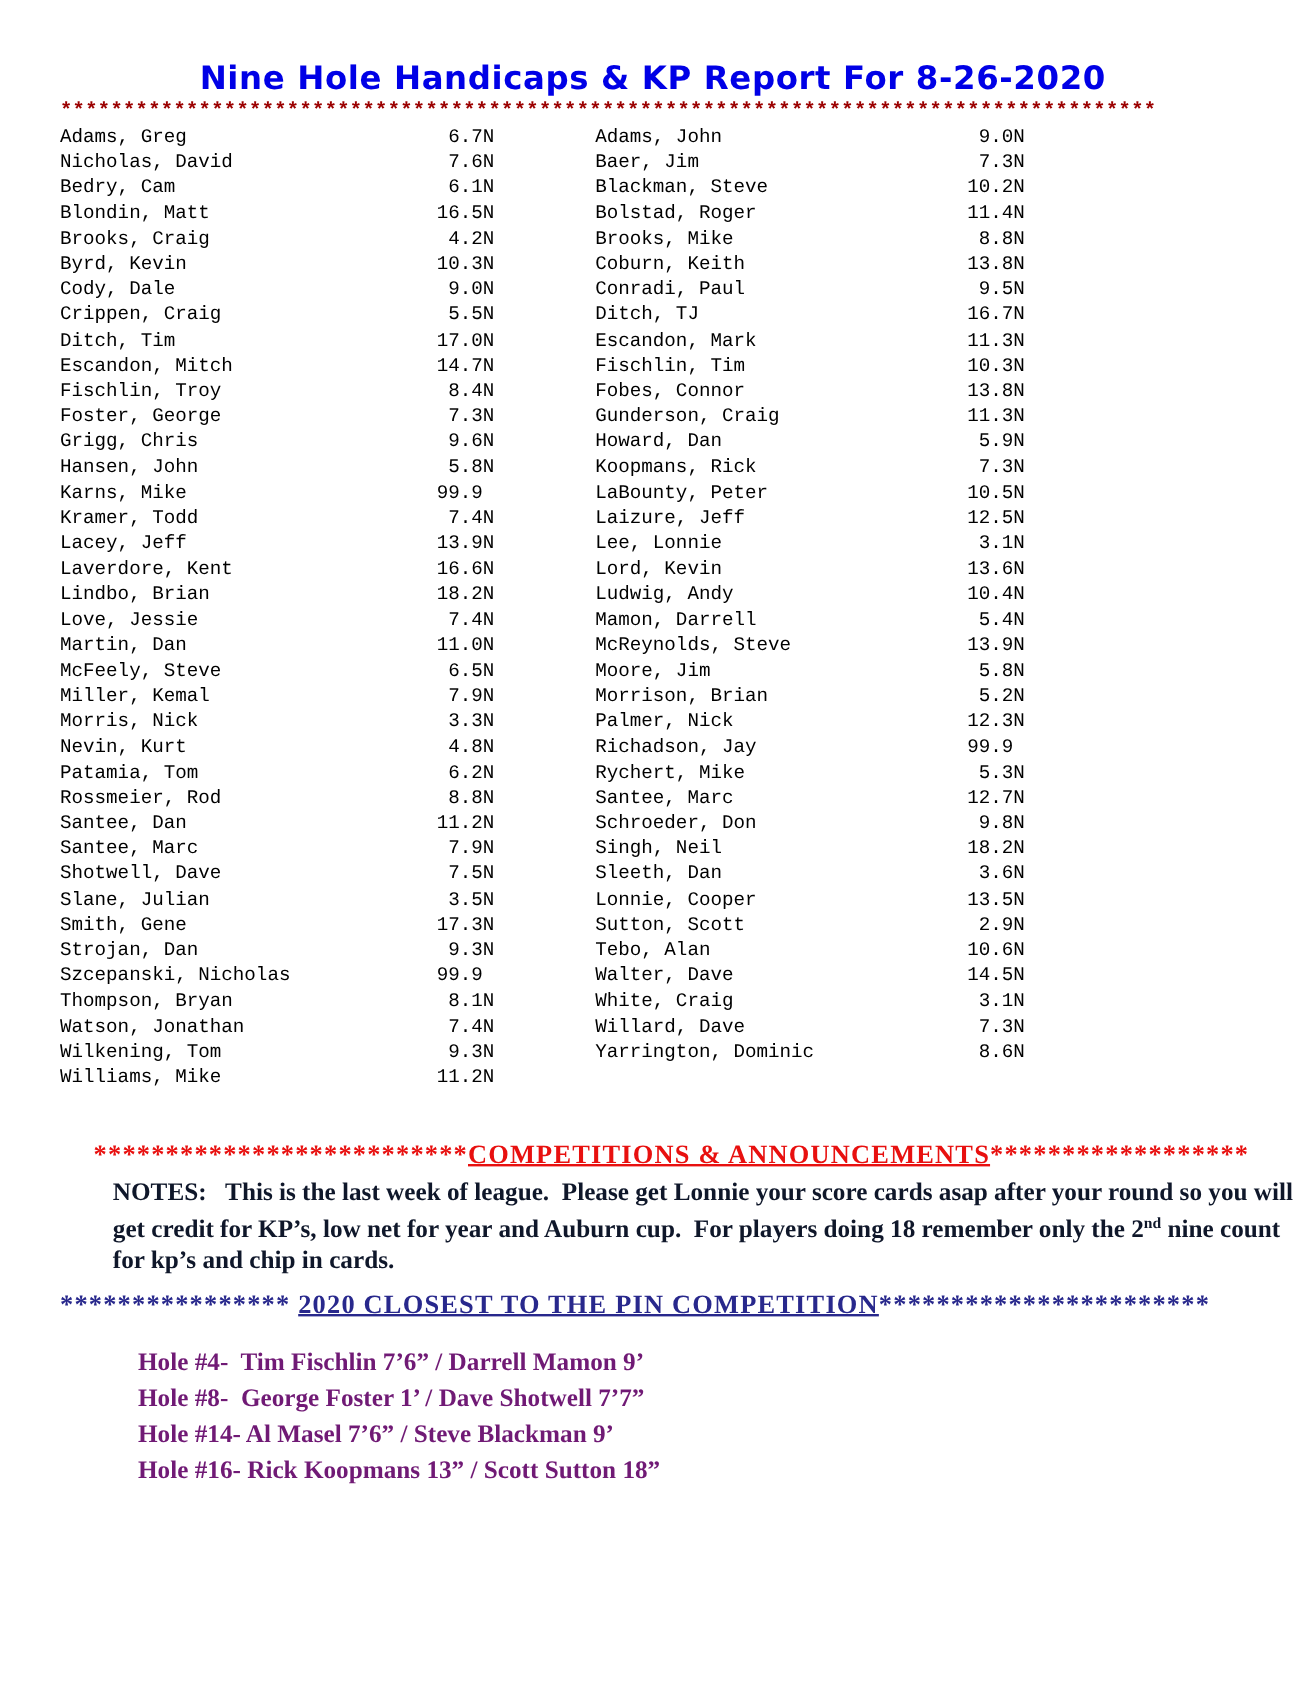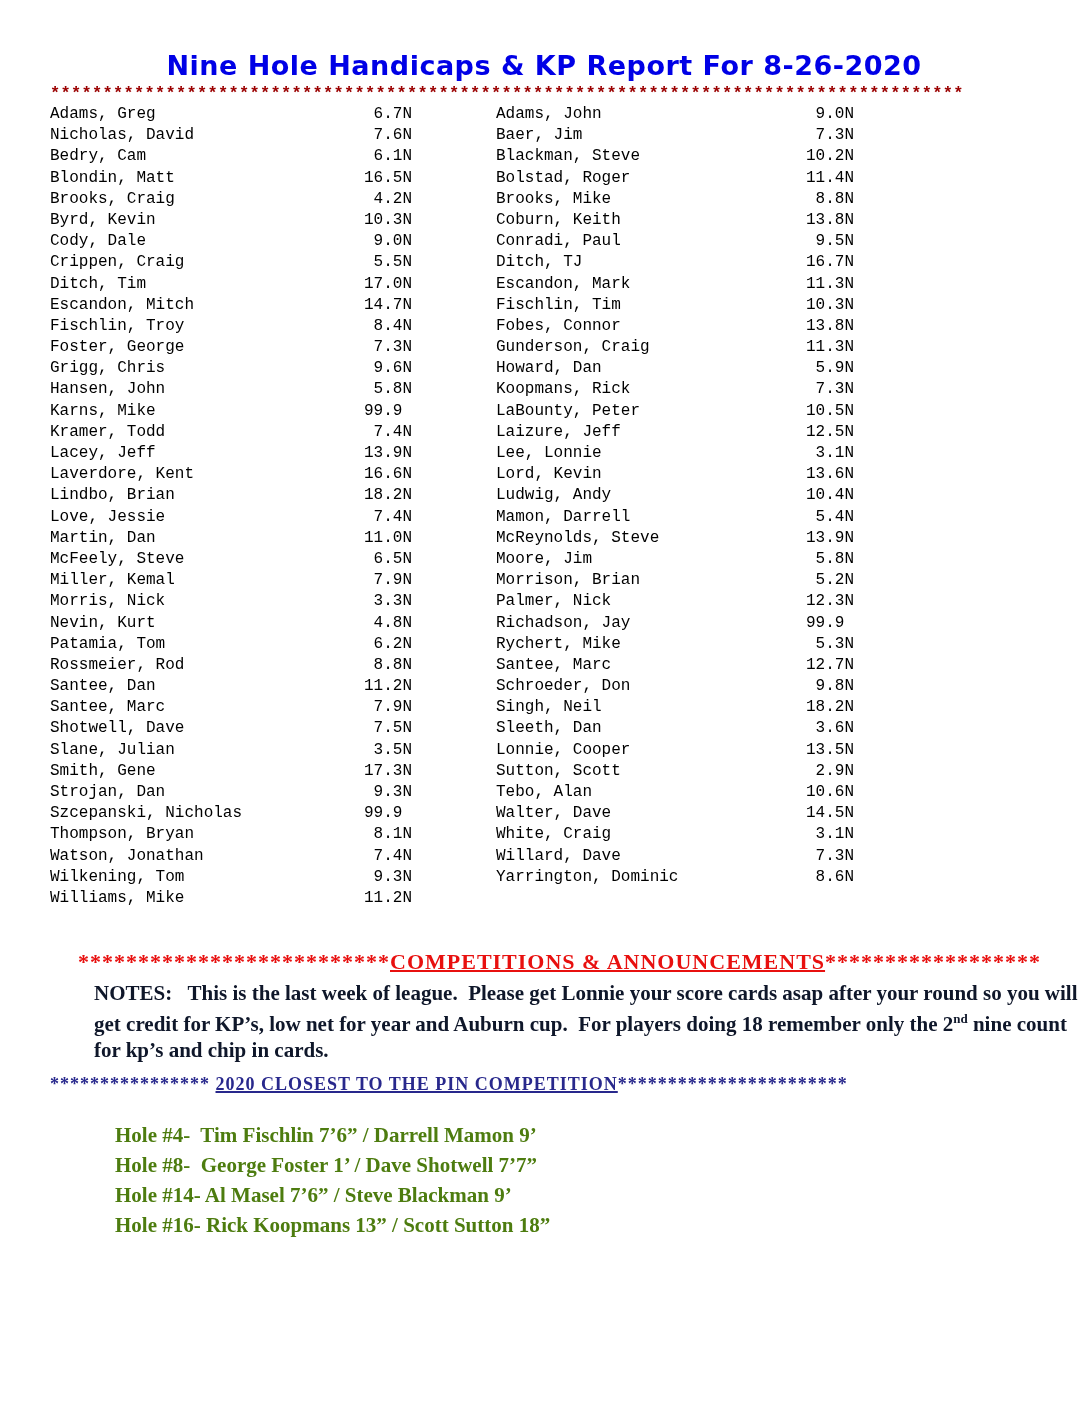--- a/index.html
+++ b/index.html
@@ -43,28 +43,28 @@
     position:absolute; top:980px; left:50px; width:990px;
     font-family:"Liberation Serif", serif; font-weight:bold;
     font-size:21px; line-height:26px; color:#0f172a;
     white-space:pre-wrap;
     margin-left:44px;
   }
   .notes sup { font-size:13px; }
   .kp-header {
     position:absolute; top:1074px; left:50px; width:1000px;
     font-family:"Liberation Serif", serif; font-weight:bold;
-    font-size:18px; letter-spacing:1px; color:#28288C;
+    font-size:22px; letter-spacing:1px; color:#28288C;
     white-space:pre;
   }
   .kp-header .hdr-title { text-decoration:underline; text-decoration-thickness:2px; }
   .kp-holes {
     position:absolute; top:1120px; left:115px; width:900px;
     font-family:"Liberation Serif", serif; font-weight:bold;
-    font-size:21px; line-height:30px; color:#4d7c0f;
+    font-size:21px; line-height:30px; color:#701a75;
     white-space:pre;
   }
 </style>
 </head>
 <body>
 
 <div id="page">
 
   <div class="title">Nine Hole Handicaps &amp; KP Report For 8-26-2020</div>
 

